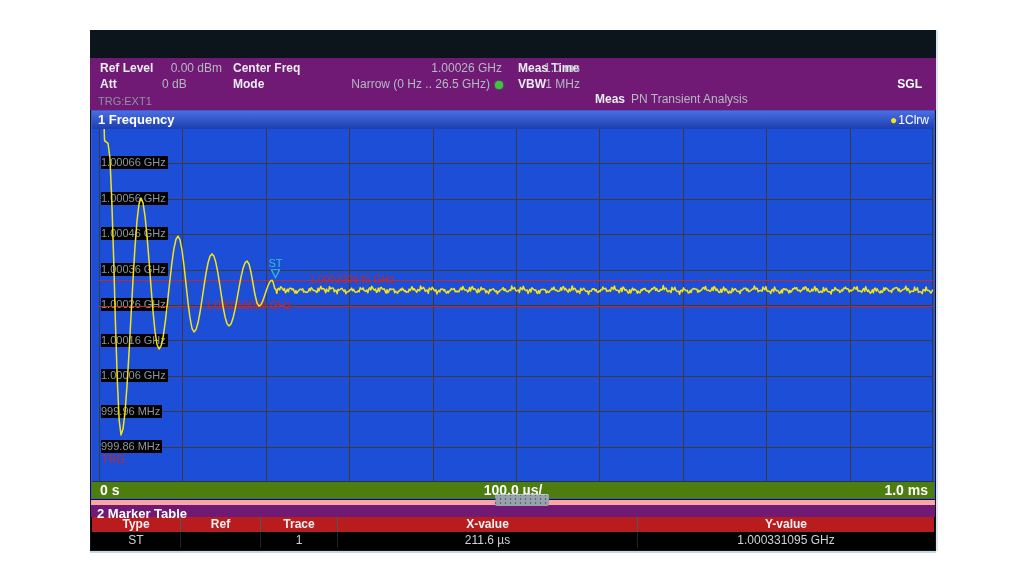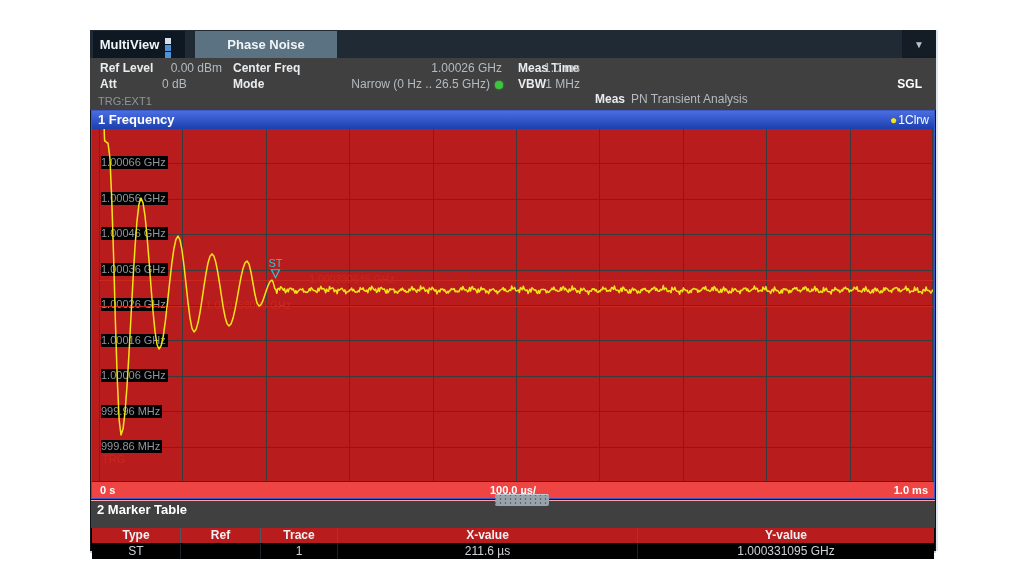--- a/index.html
+++ b/index.html
@@ -11,88 +11,71 @@
   .tab{position:absolute;top:1px;height:27px;display:flex;align-items:center;justify-content:center;
        color:#f2f5f7;font-size:13px;font-weight:bold;}
   #tab-multiview{left:3px;width:92px;background:#0e1822;gap:6px;}
   #tab-phasenoise{left:105px;width:142px;background:#5b7283;}
   .gridicon{display:inline-block;width:13px;height:13px;}
   .gridicon div{float:left;width:6px;height:6px;margin:0 1px 1px 0;}
   .gi-a{background:#d5e3ee;} .gi-b{background:#4f93d6;}
   #tab-overflow{position:absolute;right:0;top:0;width:34px;height:28px;background:#141d26;
                 color:#b8c2ca;font-size:10px;display:flex;align-items:center;justify-content:center;}
   
-  #hdr{position:absolute;left:0;top:28px;width:846px;height:52px;background:#404040;font-size:12px;}
+  #hdr{position:absolute;left:0;top:28px;width:846px;height:52px;background:#701a75;font-size:12px;}
   #hdr span{position:absolute;white-space:nowrap;}
   .hlabel{color:#e9edf0;font-weight:bold;}
   .hval{color:#b3bac1;}
   #led-mode{position:absolute;left:405px;top:23px;width:8px;height:8px;border-radius:50%;
             background:#3ec53e;box-shadow:0 0 2px #3ec53e;}
   #trg-line{color:#8d959c;font-size:11px;text-align:right;}
   
   #win1{position:absolute;left:1px;top:80px;width:844px;height:389px;border:1px solid #3d5ac8;
         background:#000;box-sizing:border-box;}
   #win1-title{position:relative;height:18px;background:linear-gradient(#4a6ee2,#1c3fae);
               color:#fff;font-size:13px;font-weight:bold;line-height:18px;}
   #win1-title .t{position:absolute;left:6px;top:0;}
   #win1-trace-tag{position:absolute;right:5px;top:0;font-weight:normal;font-size:12px;color:#fff;}
   #win1-trace-tag .dot{color:#f5e420;margin-right:1px;}
-  #plot{position:relative;width:842px;height:352px;background:#b91c1c;overflow:hidden;}
+  #plot{position:relative;width:842px;height:352px;background:#1d4ed8;overflow:hidden;}
   #grid-svg,#trace-svg{position:absolute;left:7px;top:0;}
   #grid-svg{z-index:1;} 
   .ylab{position:absolute;left:9px;z-index:2;color:#8f979e;font-size:11px;background:#000;
         padding:0 2px 0 0;line-height:13px;}
   #trace-svg{z-index:3;}
-  #xaxisbar{position:relative;height:16px;background:#ef4444;border-top:1px solid #25324a;
-            color:#fff;font-size:11px;font-weight:bold;line-height:16px;}
+  #xaxisbar{position:relative;height:16px;background:#4d7c0f;border-top:1px solid #25324a;
+            color:#fff;font-size:14px;font-weight:bold;line-height:16px;}
   #xaxisbar .xs{position:absolute;left:8px;} 
   #xaxisbar .xc{position:absolute;left:50%;transform:translateX(-50%);}
   #xaxisbar .xe{position:absolute;right:6px;}
   
   #drag-handle{position:absolute;left:405px;top:464px;width:54px;height:11px;background:#97a2ab;
                border-radius:2px;z-index:20;
                background-image:radial-gradient(#5f6971 1px, transparent 1.2px);
                background-size:5px 4px;background-position:3px 2px;border-top:1px solid #c3ccd2;}
   
   #win2{position:absolute;left:1px;top:470px;width:844px;height:50px;background:#000;}
-  #win2-title{height:28px;background:#404040;color:#fff;font-size:13px;font-weight:bold;
-              line-height:17px;padding-left:6px;border-top:1px solid #fca5a5;box-sizing:border-box;}
+  #win2-title{height:17px;background:#701a75;color:#fff;font-size:13px;font-weight:bold;
+              line-height:17px;padding-left:6px;border-top:5px solid #fca5a5;box-sizing:border-box;}
   .mtable-row{display:grid;grid-template-columns:88px 80px 77px 300px 1fr;width:842px;margin-left:1px;}
   #mtable-head{background:#b91c1c;height:15px;}
   #mtable-head .cell{color:#eef1f4;font-size:12px;font-weight:bold;line-height:15px;text-align:center;
                      border-left:1px solid #4d5761;}
   #mtable-head .cell:first-child{border-left:none;}
   #mtable-body .mtable-row{background:#000;height:16px;}
   #mtable-body .cell{color:#ced3d8;font-size:12px;line-height:16px;text-align:center;
                      border-left:1px solid #1c242b;}
   #mtable-body .cell:first-child{border-left:none;}
 </style>
 </head>
 <body>
 
 <div id="page">
   <div id="screen">
 
-    <div id="tabbar">
-      <div class="tab" id="tab-multiview">
-        <span>MultiView</span>
-        <span class="gridicon">
-          <div class="gi-a"></div>
-            <div class="gi-b"></div>
-            <div class="gi-b"></div>
-            <div class="gi-a"></div>
-        </span>
-      </div>
-      <div class="tab" id="tab-phasenoise">
-        <span>Phase Noise</span>
-      </div>
-      <div id="tab-overflow">
-        <span>▼</span>
-      </div>
-    </div>
 
     <div id="hdr">
       <span class="hlabel" style="left:10px;top:3px">Ref Level</span>
       <span class="hval" style="left:72px;top:3px;width:60px;text-align:right">0.00 dBm</span>
       <span class="hlabel" style="left:143px;top:3px">Center Freq</span>
       <span class="hval" style="left:250px;top:3px;width:162px;text-align:right">1.00026 GHz</span>
       <span class="hlabel" style="left:428px;top:3px">Meas Time</span>
       <span class="hval" style="left:440px;top:3px;width:50px;text-align:right">1.0 ms</span>
 
       <span class="hlabel" style="left:10px;top:19px">Att</span>

